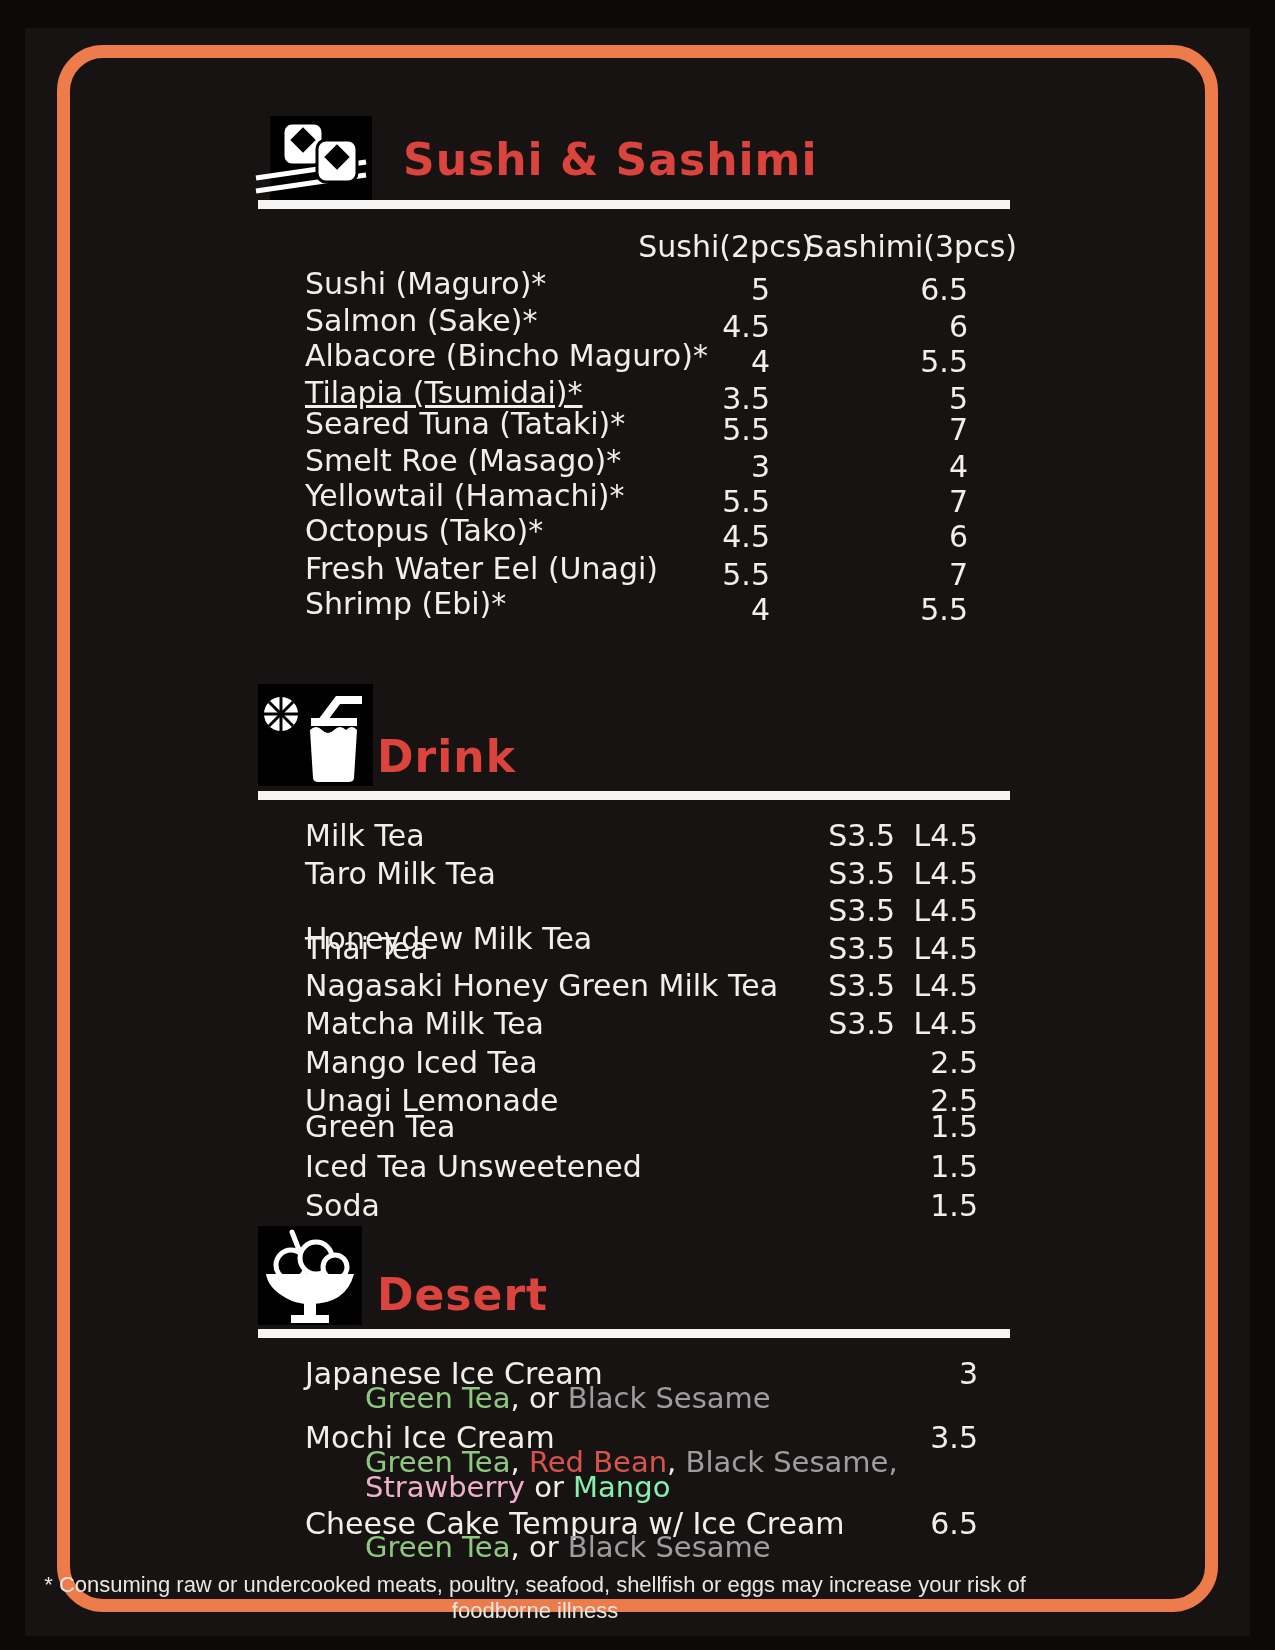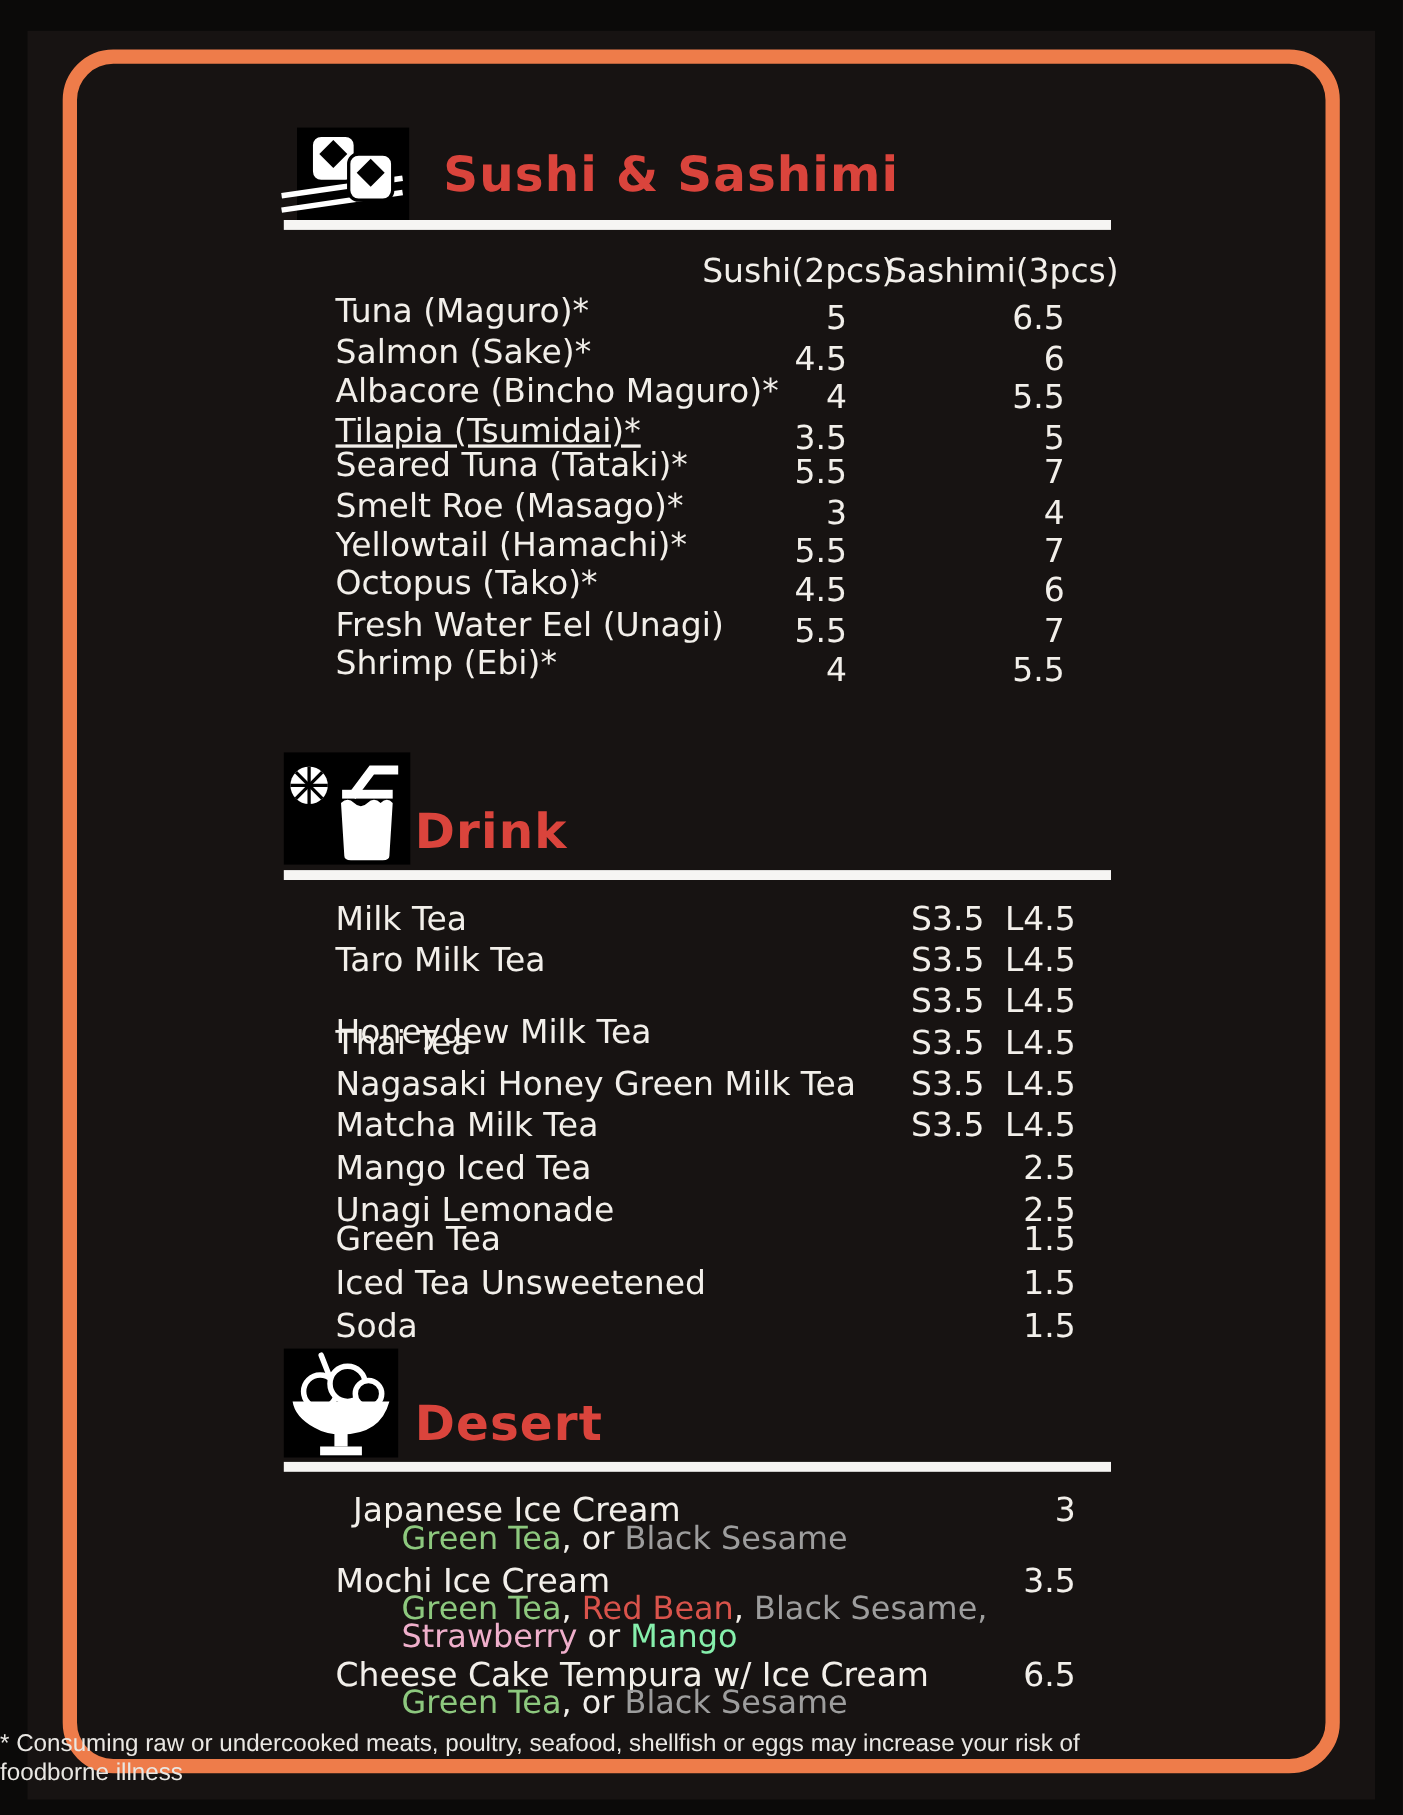--- a/index.html
+++ b/index.html
@@ -21,21 +21,21 @@
   .rule{position:absolute;left:258px;width:752px;height:9px;background:#F6F5F3;}
   .colhead{position:absolute;top:229px;width:230px;text-align:right;
     font-size:30px;color:#F2EFEA;white-space:nowrap;}
   .iname{position:absolute;left:305px;font-size:30px;color:#F2EFEA;white-space:nowrap;}
   .ip1{position:absolute;left:620px;width:150px;text-align:right;font-size:30px;color:#F2EFEA;}
   .ip2{position:absolute;left:818px;width:150px;text-align:right;font-size:30px;color:#F2EFEA;}
   .dprice{position:absolute;left:600px;width:378px;text-align:right;
     font-size:30px;color:#F2EFEA;word-spacing:9px;white-space:nowrap;}
   .flavors{position:absolute;left:365px;font-size:29px;white-space:nowrap;color:#F2EFEA;}
   .footer{
-    position:absolute;top:1572px;left:0;width:1070px;
+    position:absolute;top:1572px;left:0;width:1070px;text-align:center;
     font-size:22px;color:#E9E7E3;font-family:"Liberation Sans",sans-serif;
   }
 </style>
 </head>
 <body>
 
 <div class="page-bg"></div>
 <div class="orange-frame"></div>
 
 <div class="icon-box" style="left:270px;top:116px;width:102px;height:84px;">
@@ -47,21 +47,21 @@
     <rect x="47" y="24" width="40" height="42" rx="9" fill="#fff" stroke="#000" stroke-width="3"></rect>
     <rect x="58" y="32" width="18" height="18" fill="#000" transform="rotate(45 67 41)"></rect>
   </svg>
 </div>
 <div class="sec-title" style="left:403px;top:134px;">Sushi &amp; Sashimi</div>
 <div class="rule" style="top:200px;"></div>
 
 <div class="colhead" style="left:583px;">Sushi(2pcs)</div>
 <div class="colhead" style="left:787px;">Sashimi(3pcs)</div>
 <div id="sushi-rows">
-    <span class="iname" style="top: 266px;">Tuna (Maguro)*</span>
+    <span class="iname" style="top: 266px;">Sushi (Maguro)*</span>
     <span class="ip1" style="top: 272px;">5</span>
     <span class="ip2" style="top: 272px;">6.5</span>
     <span class="iname" style="top: 303px;">Salmon (Sake)*</span>
     <span class="ip1" style="top: 309px;">4.5</span>
     <span class="ip2" style="top: 309px;">6</span>
     <span class="iname" style="top: 338px;">Albacore (Bincho Maguro)*</span>
     <span class="ip1" style="top: 344px;">4</span>
     <span class="ip2" style="top: 344px;">5.5</span>
     <span class="iname" style="top: 375px; text-decoration: underline;">Tilapia (Tsumidai)*</span>
     <span class="ip1" style="top: 381px;">3.5</span>
@@ -136,21 +136,21 @@
       <circle cx="77" cy="41" r="12"></circle>
     </g>
     <path d="M8 48 Q10 62 28 72 Q38 78 52 78 Q88 78 96 48 Z" fill="#fff"></path>
     <rect x="46" y="76" width="12" height="13" fill="#fff"></rect>
     <rect x="33" y="89" width="38" height="8" fill="#fff"></rect>
   </svg>
 </div>
 <div class="sec-title" style="left:377px;top:1269px;">Desert</div>
 <div class="rule" style="top:1329px;"></div>
 <div id="desert-rows">
-    <span class="iname" style="top: 1356px; margin-left: 16px;">Japanese Ice Cream</span>
+    <span class="iname" style="top: 1356px;">Japanese Ice Cream</span>
     <span class="dprice" style="top: 1356px;">3</span>
     <span class="flavors" style="top: 1381px;"><span style="color: rgb(141, 200, 126);">Green Tea</span><span style="color: rgb(242, 239, 234);">, or </span><span style="color: rgb(157, 157, 157);">Black Sesame</span></span>
     <span class="iname" style="top: 1420px;">Mochi Ice Cream</span>
     <span class="dprice" style="top: 1420px;">3.5</span>
     <span class="flavors" style="top: 1445px;"><span style="color: rgb(141, 200, 126);">Green Tea</span><span style="color: rgb(242, 239, 234);">, </span><span style="color: rgb(217, 83, 75);">Red Bean</span><span style="color: rgb(242, 239, 234);">, </span><span style="color: rgb(157, 157, 157);">Black Sesame,</span></span>
     <span class="flavors" style="top: 1470px;"><span style="color: rgb(239, 175, 203);">Strawberry</span><span style="color: rgb(242, 239, 234);"> or </span><span style="color: #86efac;">Mango</span></span>
     <span class="iname" style="top: 1506px;">Cheese Cake Tempura w/ Ice Cream</span>
     <span class="dprice" style="top: 1506px;">6.5</span>
     <span class="flavors" style="top: 1530px;"><span style="color: rgb(141, 200, 126);">Green Tea</span><span style="color: rgb(242, 239, 234);">, or </span><span style="color: rgb(157, 157, 157);">Black Sesame</span></span>
   </div>

